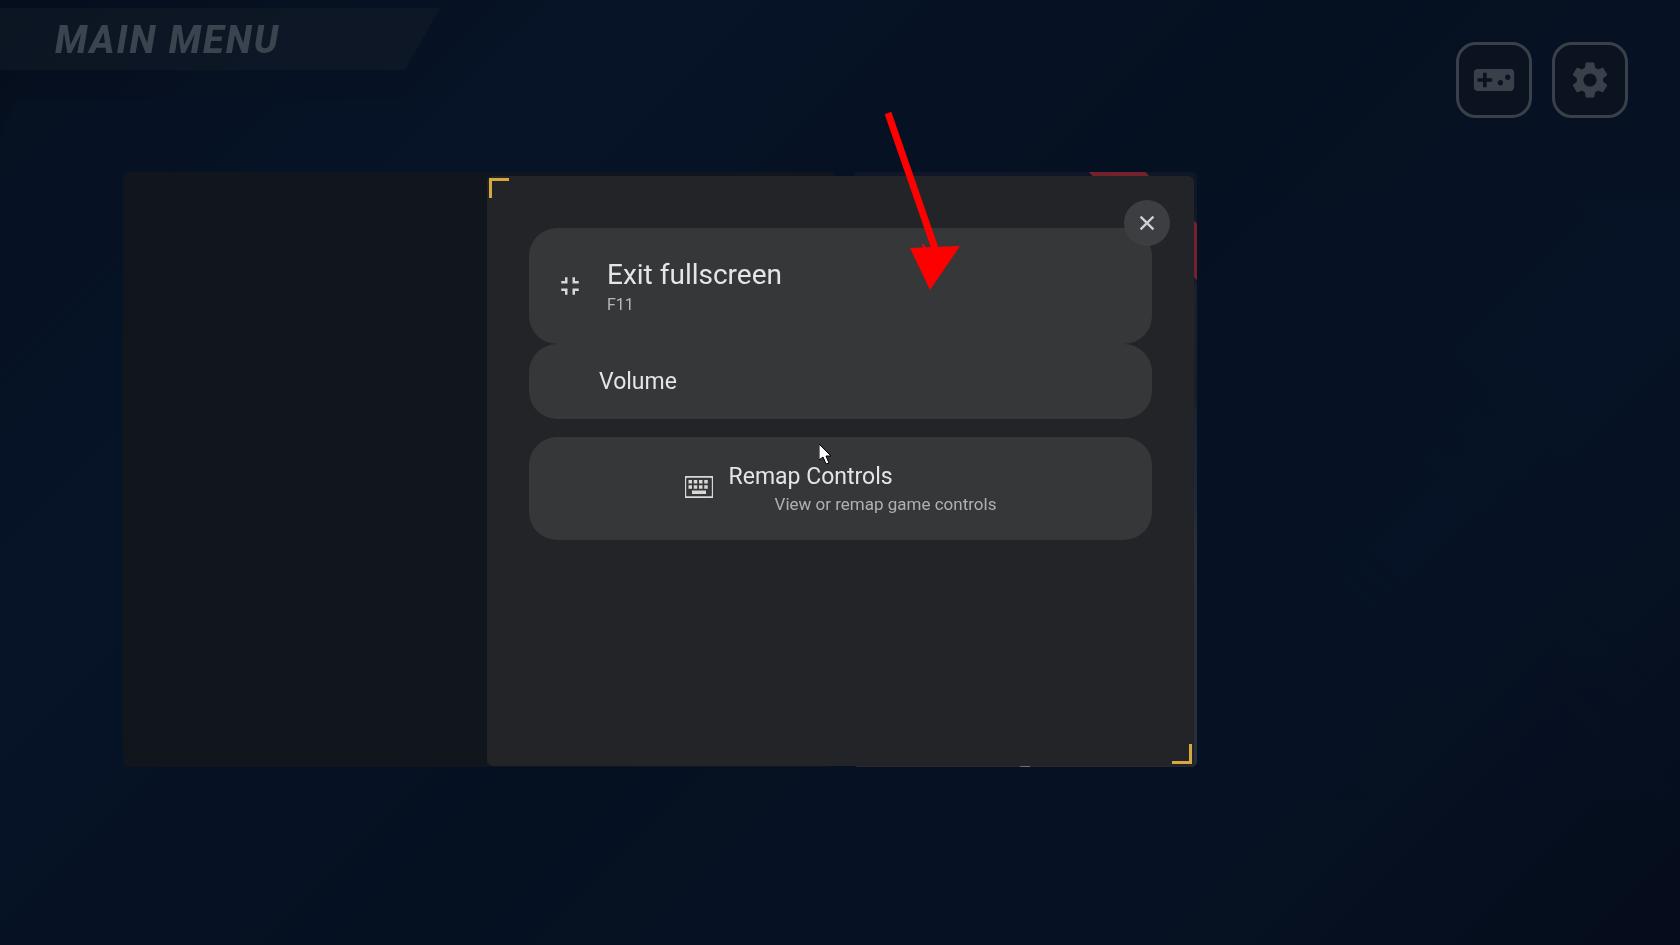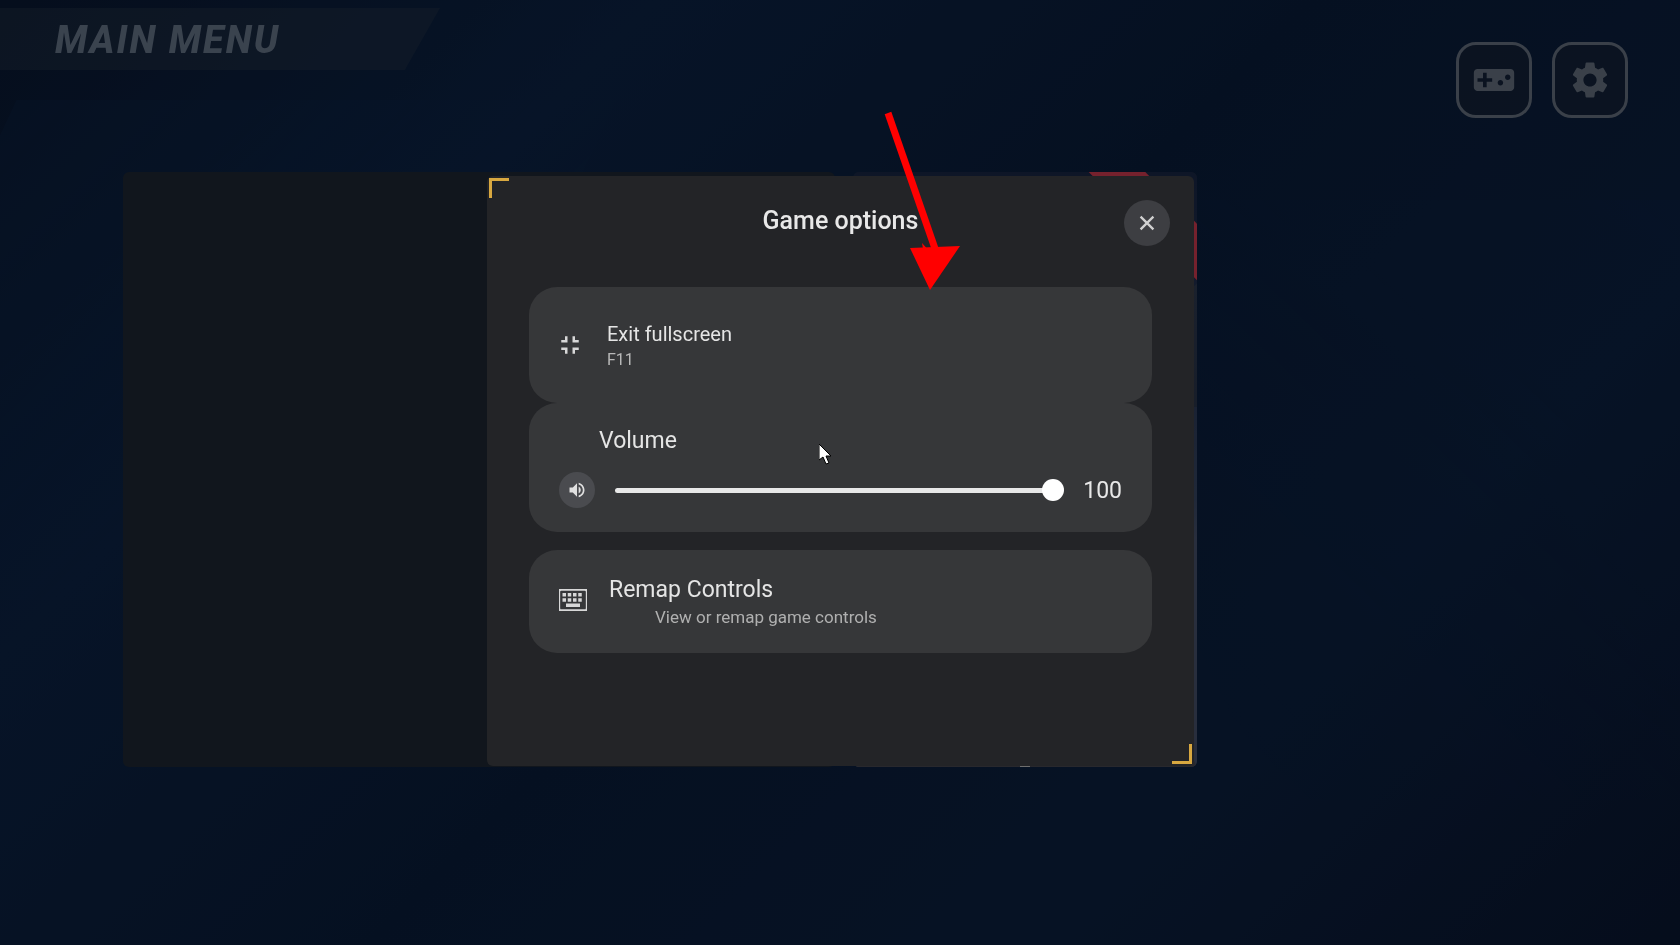--- a/index.html
+++ b/index.html
@@ -219,21 +219,21 @@
   background: #363739;
   border-radius: 28px;
   display: flex;
   align-items: center;
   padding: 0 26px;
   gap: 22px;
   cursor: pointer;
 }
 .opt-btn svg { width: 30px; height: 30px; fill: #d8d8d8; flex-shrink: 0; }
 .opt-text { display: flex; flex-direction: column; gap: 4px; }
-.opt-title { font-size: 20px; color: #e5e5e5; }
+.opt-title { font-size: 28px; color: #e5e5e5; }
 .opt-sub { font-size: 16px; color: #b8b8b8; }
 .section-label {
   padding: 32px 42px 18px;
   font-size: 24px;
   color: #d8d8d8;
 }
 .panel {
   margin: 0 42px 18px;
   background: #363739;
   border-radius: 28px;
@@ -261,22 +261,23 @@
   top: 50%;
   transform: translateY(-50%);
   width: 22px; height: 22px;
   background: #fff;
   border-radius: 50%;
 }
 .vol-value { font-size: 23px; color: #e8e8e8; min-width: 48px; text-align: right; }
 .remap-row {
   display: flex;
   align-items: center;
-  gap: 22px;
+  gap: 16px;
   cursor: pointer;
+  justify-content: center;
 }
 .remap-icon svg { width: 28px; height: 22px; fill: #d8d8d8; }
 .remap-text { display: flex; flex-direction: column; gap: 4px; }
 .remap-title { font-size: 23px; color: #e5e5e5; }
 .remap-sub { font-size: 17px; color: #b0b0b0; margin-left: 46px; }
 
 .arrow {
   position: absolute;
   top: 108px;
   left: 880px;
@@ -347,21 +348,20 @@
     </div>
     <div class="new-ribbon">NEW</div>
   </div>
 </div>
 
 <div class="dim-overlay"></div>
 
 <div class="modal">
   <div class="modal-corner-tl"></div>
   <div class="modal-corner-br"></div>
-  <div class="modal-title">Game options</div>
   <div class="close-btn">
     <svg viewBox="0 0 24 24">
         <path d="M5 5 L19 19 M19 5 L5 19"></path>
       </svg>
   </div>
 
   <div class="modal-row">
     <div class="opt-btn">
       <svg viewBox="0 0 24 24">
           <path d="M5 16h3v3h2v-5H5v2zm3-8H5v2h5V5H8v3zm6 11h2v-3h3v-2h-5v5zm2-11V5h-2v5h5V8h-3z"></path>
@@ -369,31 +369,20 @@
       <div class="opt-text">
         <span class="opt-title">Exit fullscreen</span>
         <span class="opt-sub">F11</span>
       </div>
     </div>
   </div>
 
 
   <div class="panel">
     <div class="panel-title">Volume</div>
-    <div class="vol-row">
-      <div class="vol-icon">
-        <svg viewBox="0 0 24 24">
-            <path d="M3 9v6h4l5 5V4L7 9H3zm13.5 3c0-1.77-1.02-3.29-2.5-4.03v8.05c1.48-.73 2.5-2.25 2.5-4.02zM14 3.23v2.06c2.89.86 5 3.54 5 6.71s-2.11 5.85-5 6.71v2.06c4.01-.91 7-4.49 7-8.77s-2.99-7.86-7-8.77z"></path>
-          </svg>
-      </div>
-      <div class="slider-track">
-        <div class="slider-thumb"></div>
-      </div>
-      <span class="vol-value">100</span>
-    </div>
   </div>
 
   <div class="panel" style="padding:26px 30px;">
     <div class="remap-row">
       <div class="remap-icon">
         <svg viewBox="0 0 24 18">
             <rect x="0" y="0" width="24" height="18" rx="2" fill="none" stroke="#d8d8d8" stroke-width="2"></rect>
             <rect x="3" y="3" width="3" height="3"></rect>
             <rect x="7.5" y="3" width="3" height="3"></rect>
             <rect x="12" y="3" width="3" height="3"></rect>

